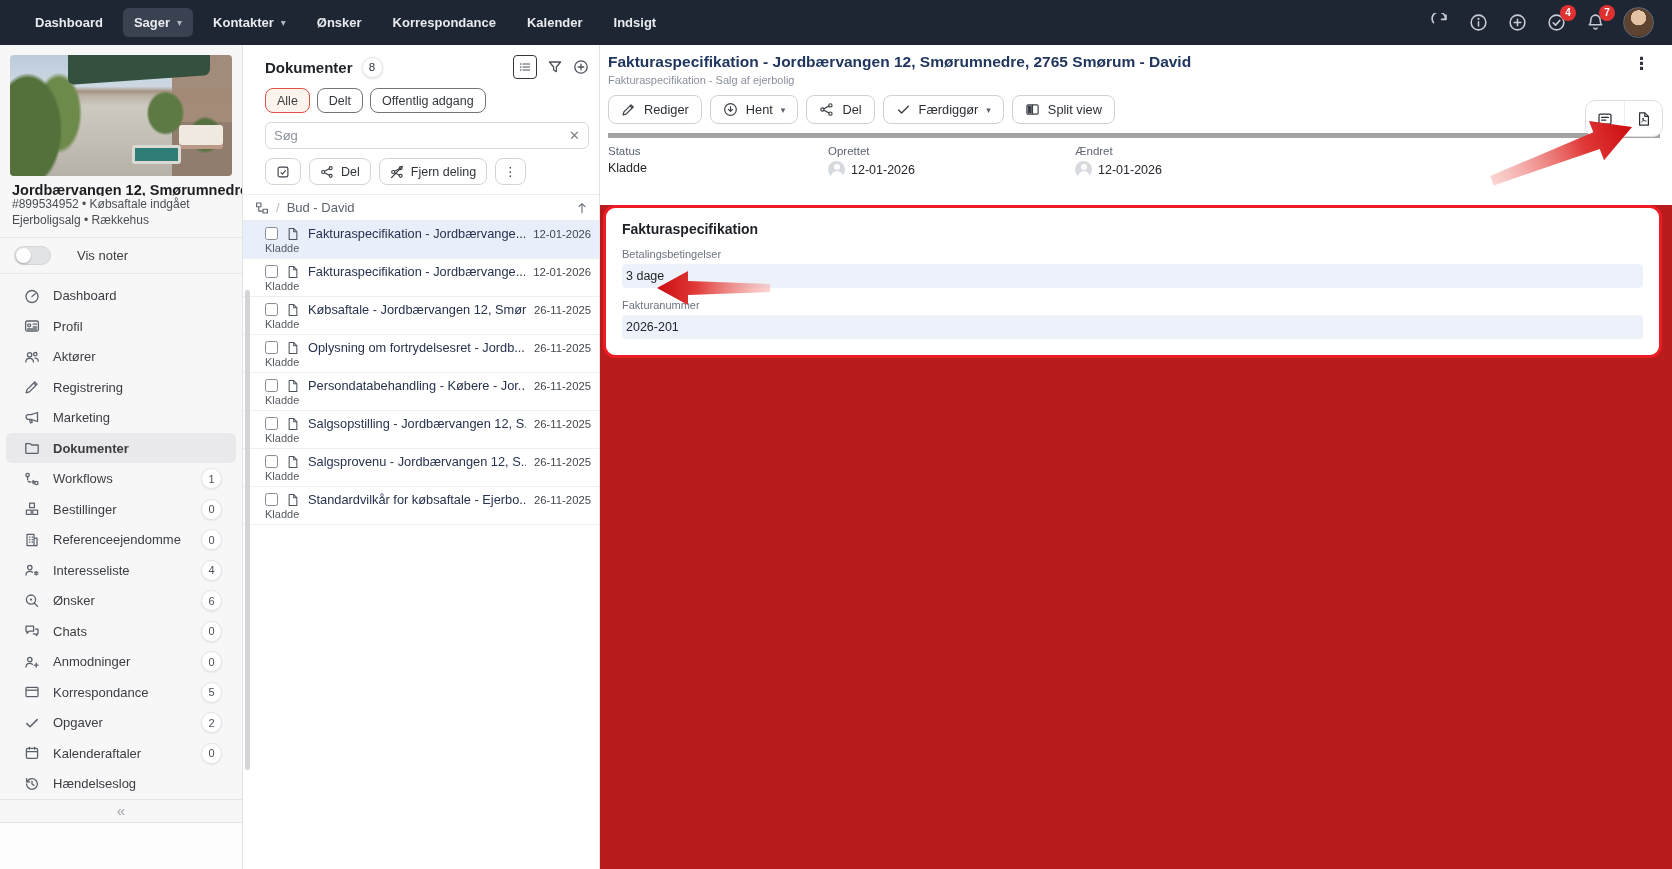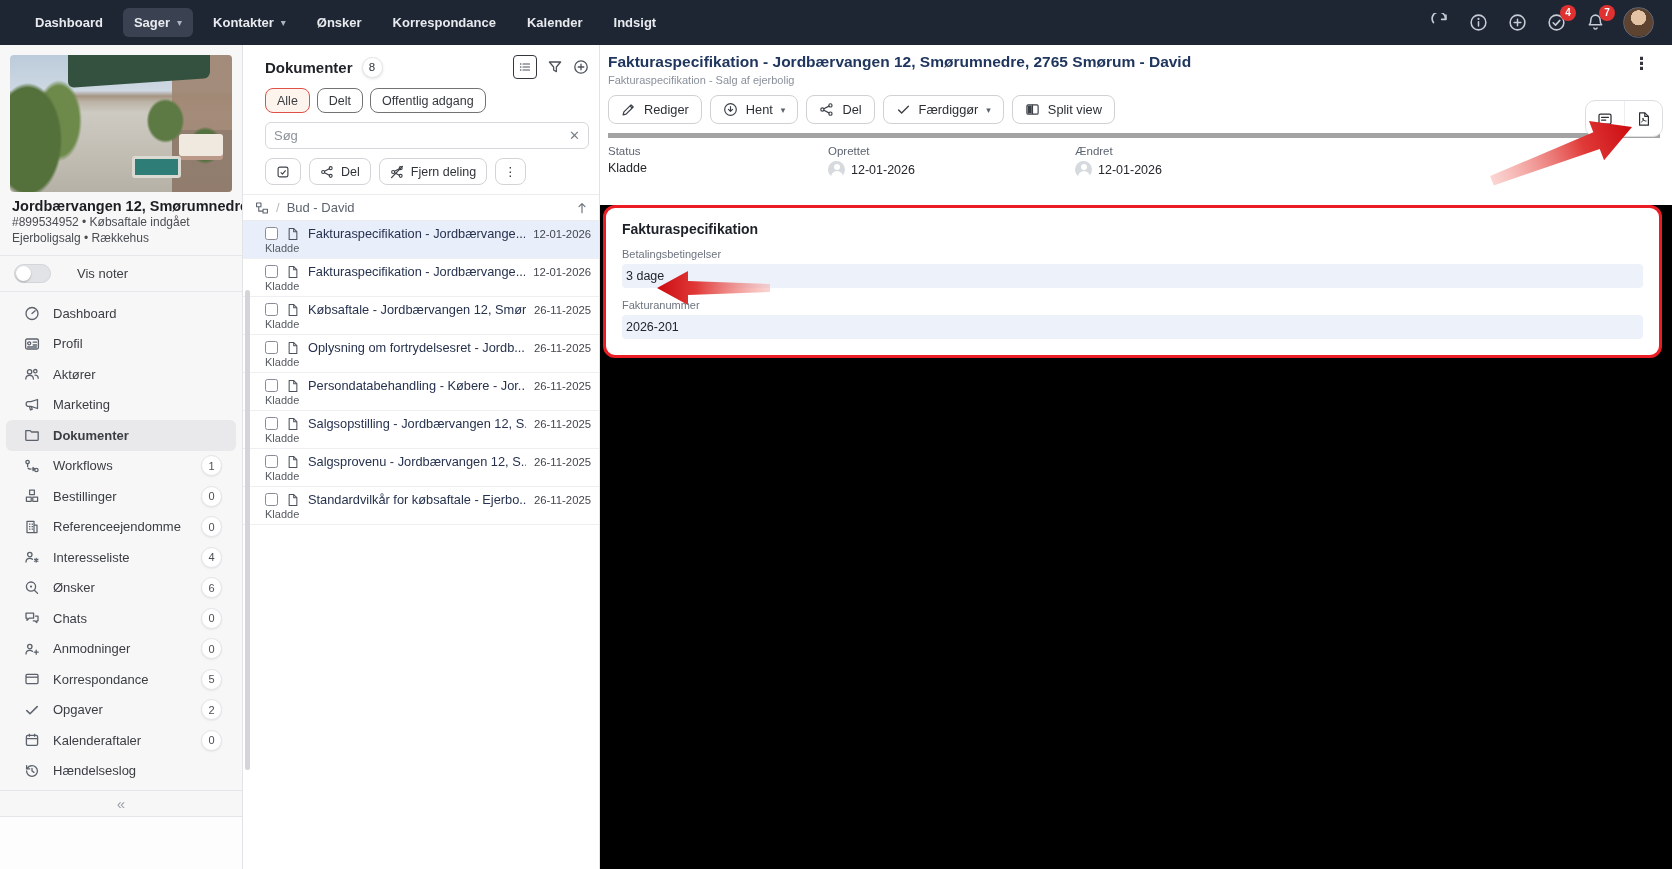--- a/index.html
+++ b/index.html
@@ -97,21 +97,21 @@
   .tbtn .chev { font-size:9px; color:#5c626b; }
   .meta-row { border-top:5px solid #a3a3a3; margin-top:9px; padding:7px 0 10px 0; display:flex; }
   .meta-col { font-size:11.5px; color:#5d6470; }
   .meta-col .val { display:flex; align-items:center; gap:6px; margin-top:4px; font-size:12.5px; color:#24272c; }
   .m1 { width:220px; }
   .m2 { width:247px; }
   .pers { width:17px; height:17px; border-radius:50%; background:#d6d9dd; position:relative; flex:none; }
   .pers::before { content:""; position:absolute; left:5.5px; top:3px; width:6px; height:6px; border-radius:50%; background:#fff; }
   .pers::after { content:""; position:absolute; left:2.5px; top:9.5px; width:12px; height:8px; border-radius:6px 6px 0 0; background:#fff; }
   .detail-pad { height:17px; background:#fff; }
-  .detail-body { flex:1; background:#000000; padding:0 10px 0 3px; }
+  .detail-body { flex:1; background:#b91c1c; padding:0 10px 0 3px; }
   .form-card { background:#fff; border:3px solid #ec1c24; border-radius:12px; padding:13px 16px 16px 16px; }
   .fc-head { font-size:14px; font-weight:700; color:#1d2127; }
   .f-label { font-size:11px; color:#6d7480; margin-top:11px; }
   .f-field { margin-top:4px; height:24px; background:#edf1fa; border-radius:4px; font-size:12.5px; color:#22262c; line-height:24px; padding:0 4px; }
   .view-switch { position:absolute; top:55px; right:9px; background:#fff; border:1px solid #dcdee1; border-radius:10px; display:flex; overflow:hidden; }
   .vs-cell { width:38px; height:35px; display:flex; align-items:center; justify-content:center; color:#2c3035; cursor:pointer; }
   .vs-cell + .vs-cell { border-left:1px solid #eceef0; }
   .annot { position:absolute; inset:0; pointer-events:none; z-index:6; }
 </style>
 </head>
@@ -430,20 +430,26 @@
           <svg class="ic">
             <use href="#i-card"></use>
           </svg>
           <span>Profil</span>
         </div>
       <div class="menu-item">
           <svg class="ic">
             <use href="#i-users"></use>
           </svg>
           <span>Aktører</span>
+        </div>
+      <div class="menu-item">
+          <svg class="ic">
+            <use href="#i-pencil"></use>
+          </svg>
+          <span>Registrering</span>
         </div>
       <div class="menu-item">
           <svg class="ic">
             <use href="#i-mega"></use>
           </svg>
           <span>Marketing</span>
         </div>
       <div class="menu-item active">
           <svg class="ic">
             <use href="#i-folder"></use>

